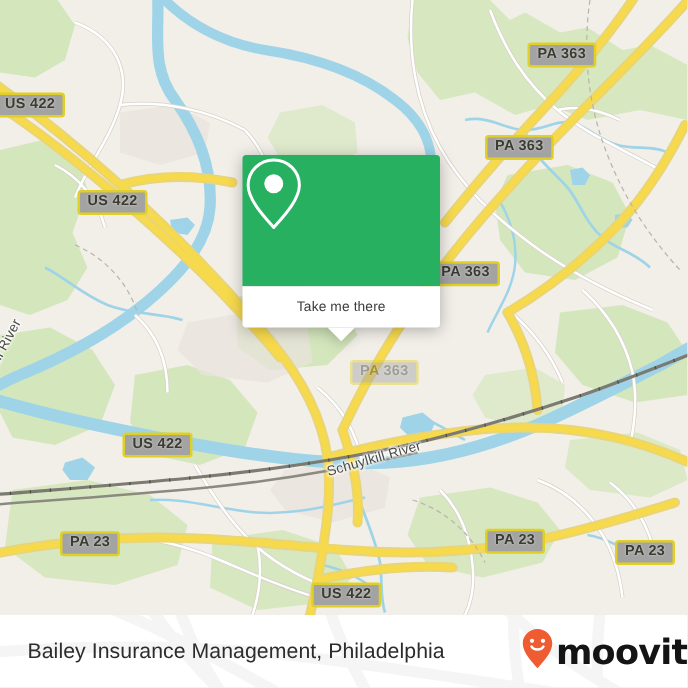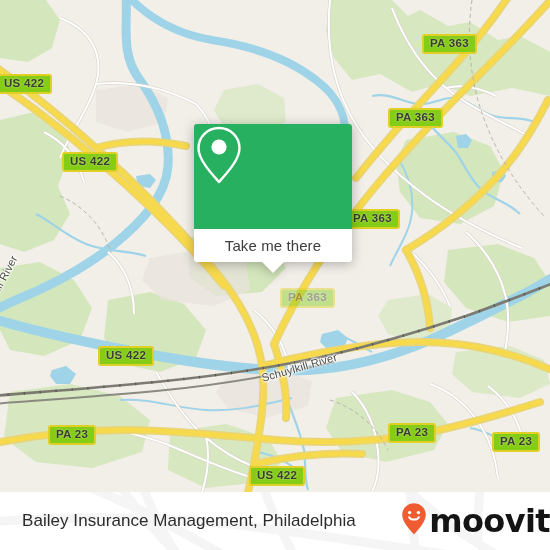--- a/index.html
+++ b/index.html
@@ -13,21 +13,21 @@
   
   #map{
     position:absolute;left:0;top:0;width:550px;height:492px;
     background:#f2efe9;overflow:hidden;
   }
   #map svg{position:absolute;left:0;top:0;}
 
   
   .shield{
     position:absolute;
-    background:#84cc16;
+    background:#a3a3a3;
     border:2px solid #e0cf26;
     border-radius:3px;
     color:#3b3b2f;
     font-size:11.5px;
     font-weight:bold;
     letter-spacing:.3px;
     padding:1px 6px 2px 6px;
     line-height:13px;
     white-space:nowrap;
     box-sizing:border-box;
@@ -61,21 +61,21 @@
     display:flex;align-items:center;justify-content:center;
   }
   #popup-bottom{
     background:#fff;
     border-radius:0 0 3px 3px;
     height:33px;
     display:flex;align-items:center;justify-content:center;
     position:relative;
   }
   #popup-label{
-    color:#3c3c3c;font-size:15px;letter-spacing:.1px;
+    color:#3c3c3c;font-size:11px;letter-spacing:.1px;
   }
   #popup-tail{
     position:absolute;left:50%;bottom:-11px;margin-left:-11px;
     width:0;height:0;
     border-left:11px solid transparent;
     border-right:11px solid transparent;
     border-top:11px solid #fff;
   }
   #pin-icon svg{display:block;}
 
@@ -104,21 +104,21 @@
     position:relative;z-index:2;
     display:flex;align-items:center;justify-content:space-between;
     height:58px;padding:0 0 0 22px;box-sizing:border-box;
   }
   #footer-title{
     color:#2c2c2c;font-size:17px;letter-spacing:.05px;white-space:nowrap;
   }
   #brand{display:flex;align-items:center;gap:0px;}
   #brand-pin{margin-right:2px;}
   #brand-name{
-    color:#141414;font-size:32px;font-weight:bold;
+    color:#141414;font-size:28px;font-weight:bold;
     letter-spacing:-0.6px;line-height:31px;
     font-family:"DejaVu Sans","Liberation Sans",sans-serif;
   }
 </style>
 </head>
 <body>
 
 <div id="app">
 
   <div id="map">

